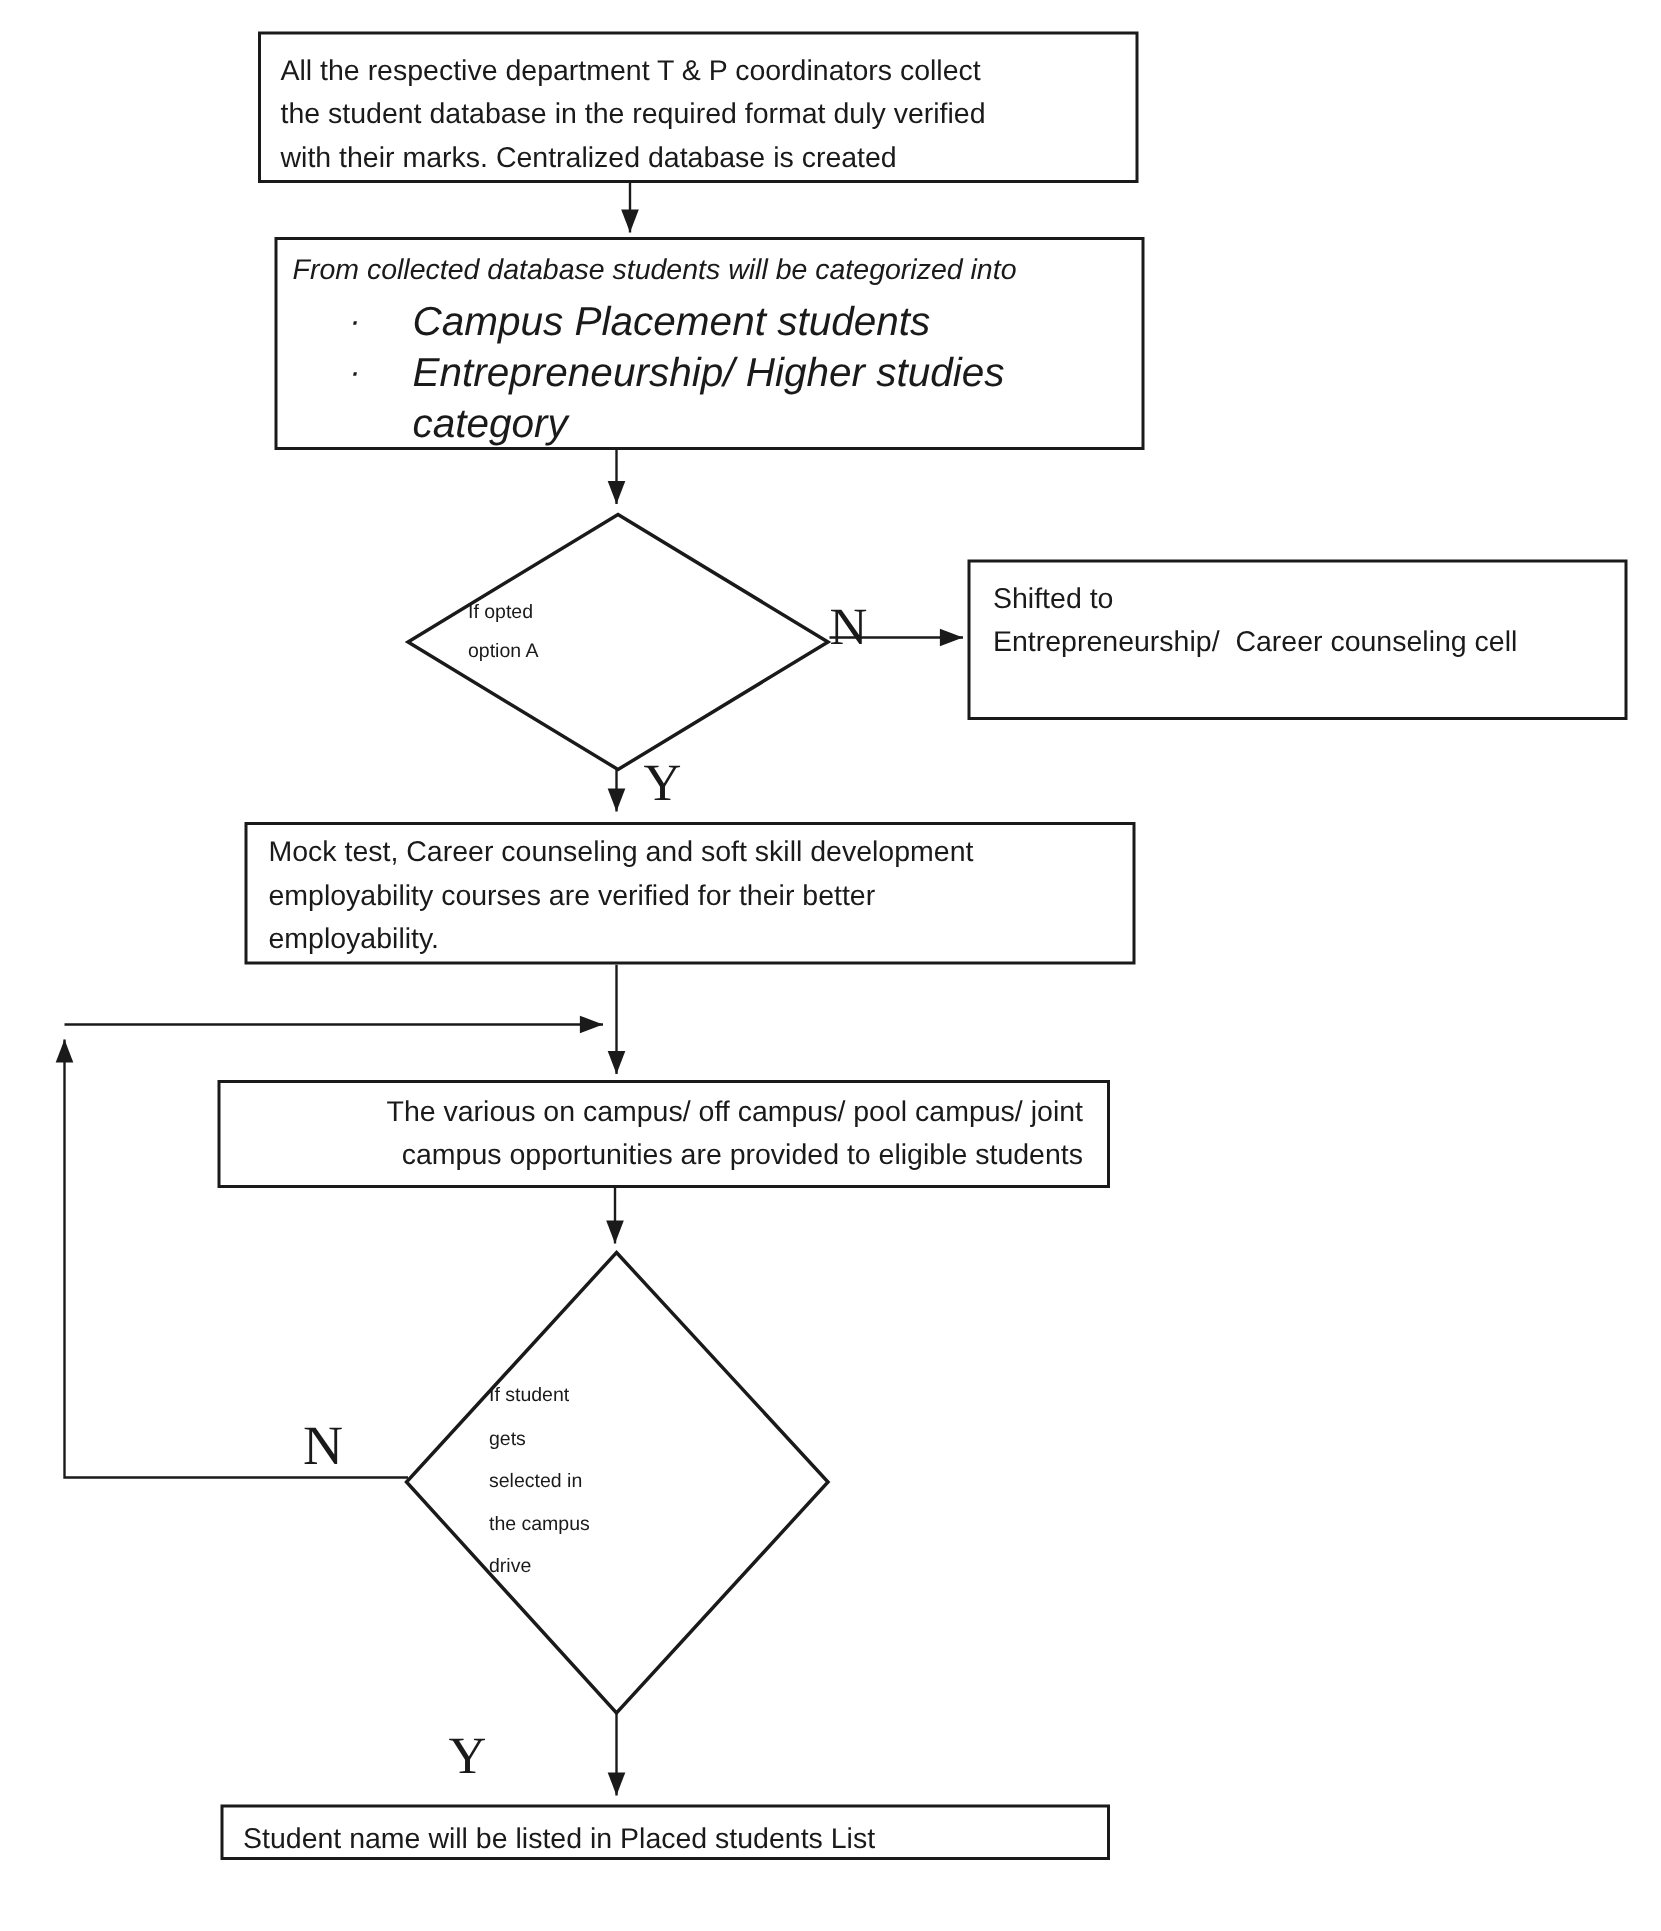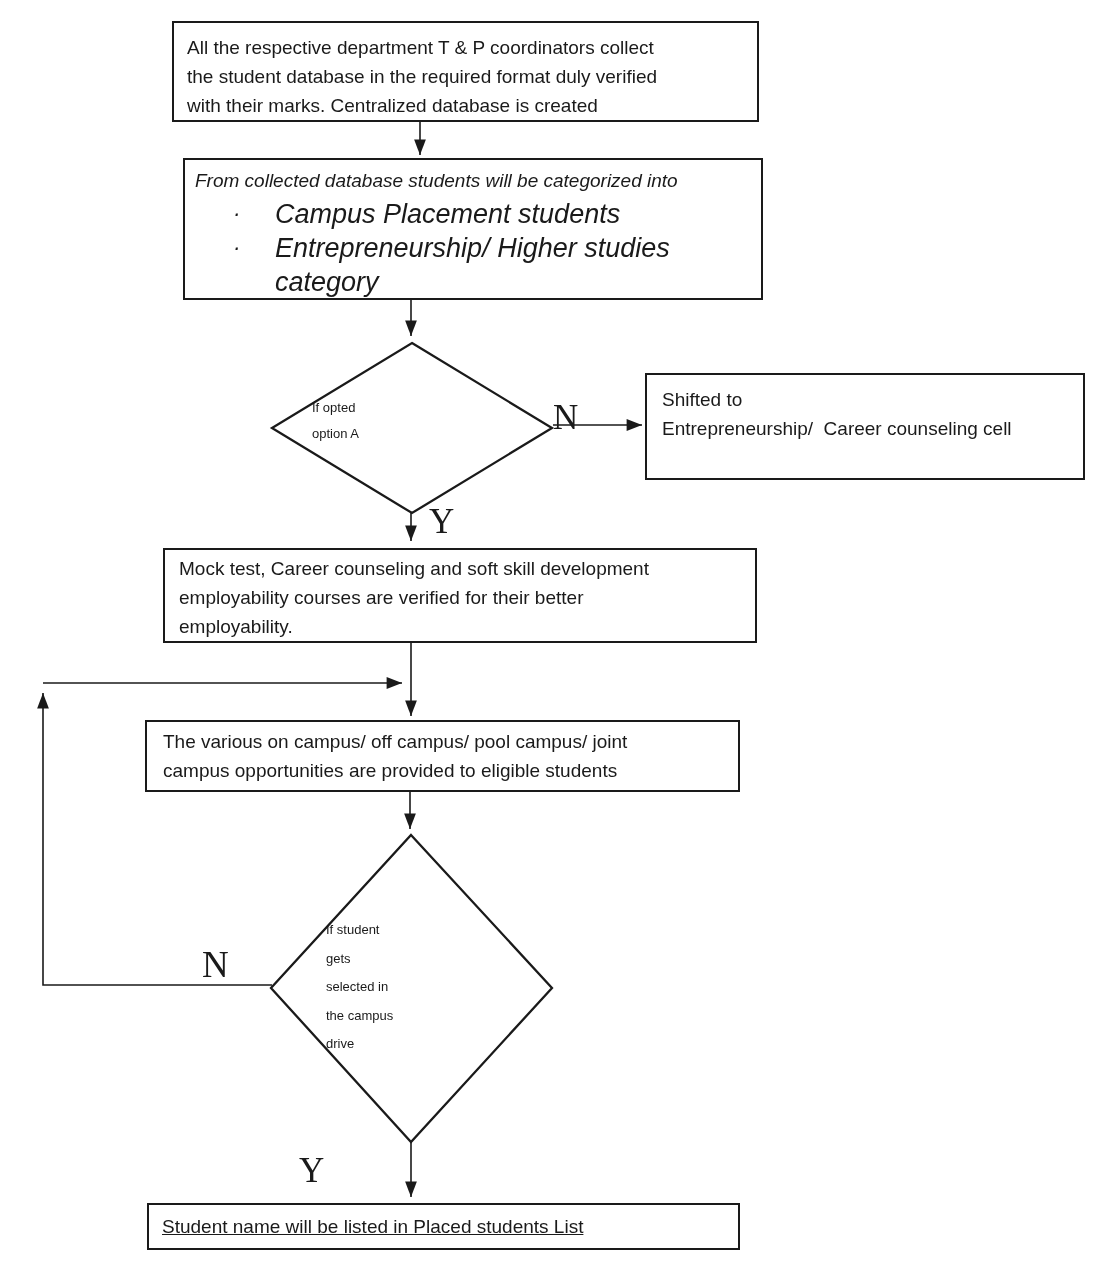--- a/index.html
+++ b/index.html
@@ -15,22 +15,22 @@
 
   .node { position: absolute; z-index: 2; background: var(--bg); border: 2px solid var(--ink);
           font-size: 19px; line-height: 29px; }
   .preline { white-space: pre-line; }
   .prewrap { white-space: pre-wrap; }
 
   .node-collect   { left: 172px; top: 21px;   width: 587px; height: 101px; padding: 10px 13px; }
   .node-categorize{ left: 183px; top: 158px;  width: 580px; height: 142px; padding: 6px 10px; font-style: italic; }
   .node-shifted   { left: 645px; top: 373px;  width: 440px; height: 107px; padding: 10px 15px; }
   .node-mock      { left: 163px; top: 548px;  width: 594px; height: 95px;  padding: 4px 14px; }
-  .node-various   { left: 145px; top: 720px;  width: 595px; height: 72px;  padding: 5px 16px; }
-  .node-placed    { left: 147px; top: 1203px; width: 593px; height: 47px;  padding: 7px 13px; text-decoration: underline; }
+  .node-various   { left: 145px; top: 720px;  width: 595px; height: 72px;  padding: 5px 16px; text-align: right; }
+  .node-placed    { left: 147px; top: 1203px; width: 593px; height: 37px;  padding: 7px 13px; }
 
   .categorize-list { list-style: none; margin-top: 2px; }
   .categorize-list li { position: relative; padding-left: 80px; font-size: 27px; line-height: 34px; }
   .categorize-list .bullet { position: absolute; left: 38px; top: 0; font-size: 22px; line-height: 34px; }
 
   .diamond-label { position: absolute; z-index: 2; text-align: left; white-space: pre-line;
                    font-size: 13px; background: transparent; }
   .diamond-label.d1 { left: 312px; top: 395px; width: 200px; line-height: 26px; }
   .diamond-label.d2 { left: 326px; top: 916px; width: 170px; line-height: 28.5px; }
 

